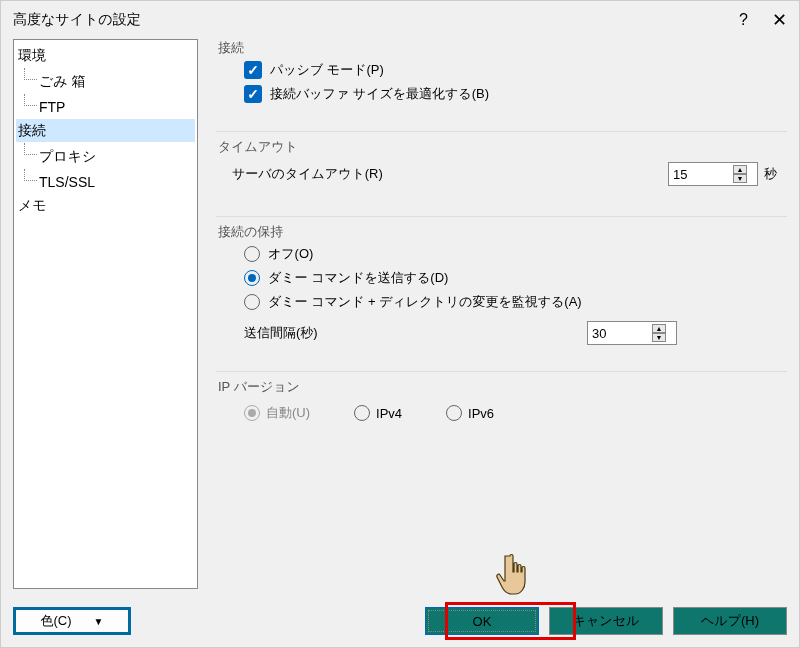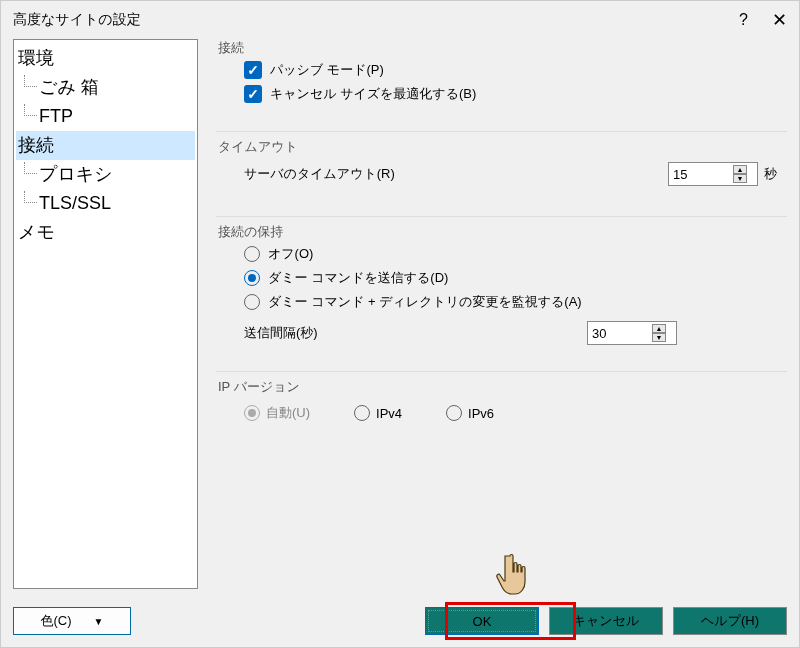--- a/index.html
+++ b/index.html
@@ -4,52 +4,52 @@
 <style>
 * { box-sizing: border-box; margin: 0; padding: 0; }
 body { font-family: "Meiryo UI", "Yu Gothic UI", "MS Gothic", sans-serif; font-size: 13px; background: #f0f0f0; }
 .dialog { width: 800px; height: 648px; background: #f0f0f0; position: relative; border: 1px solid #ccc; }
 .titlebar { display: flex; align-items: center; justify-content: space-between; padding: 8px 12px; }
 .titlebar-title { font-size: 14px; }
 .titlebar-buttons { display: flex; gap: 24px; align-items: center; }
 .titlebar-btn { font-size: 16px; font-family: Arial, sans-serif; cursor: pointer; user-select: none; }
 .titlebar-close { font-size: 18px; font-weight: 300; }
 .body { display: flex; padding: 0 12px; gap: 18px; height: 550px; }
-.tree { width: 185px; background: #fff; border: 1px solid #888; padding: 4px 2px; font-size: 18px; overflow: auto; }
+.tree { width: 185px; background: #fff; border: 1px solid #888; padding: 4px 2px; font-size: 14px; overflow: auto; }
 .tree-item { padding: 1px 2px; cursor: pointer; white-space: nowrap; line-height: 1.5; }
 .tree-item.l1 { padding-left: 2px; }
 .tree-item.l2 { padding-left: 8px; }
 .tree-item.l2::before { content: ""; display: inline-block; width: 12px; height: 11px; border-left: 1px dotted #888; border-bottom: 1px dotted #888; margin-right: 2px; vertical-align: 3px; margin-bottom: 3px; }
 .tree-item.selected { background: #cde8ff; }
 .main { flex: 1; padding-top: 2px; }
 .group { margin-bottom: 12px; position: relative; padding: 14px 10px 10px 10px; }
 .group-label { position: absolute; top: -2px; left: 0; font-size: 13px; color: #555; background: #f0f0f0; padding: 0 2px; }
 .row { display: flex; align-items: center; gap: 8px; margin: 6px 0 6px 18px; }
 .chk { width: 18px; height: 18px; border-radius: 3px; display: inline-flex; align-items: center; justify-content: center; flex-shrink: 0; cursor: pointer; }
 .chk.on { background: #0067c0; }
 .chk.on::after { content: "✓"; color: #fff; font-size: 14px; font-weight: bold; }
 .radio { width: 16px; height: 16px; border: 1.5px solid #666; border-radius: 50%; display: inline-flex; align-items: center; justify-content: center; flex-shrink: 0; cursor: pointer; position: relative; }
 .radio.on { border-color: #0067c0; }
 .radio.on::after { content: ""; width: 8px; height: 8px; background: #0067c0; border-radius: 50%; }
 .radio.disabled { border-color: #aaa; cursor: default; }
 .radio.disabled.on::after { background: #aaa; }
 .lbl { cursor: pointer; }
 .lbl.disabled { color: #888; cursor: default; }
-.timeout-row { display: flex; align-items: center; margin: 8px 0 8px 18px; }
+.timeout-row { display: flex; align-items: center; margin: 8px 0 8px 6px; }
 .timeout-label { flex: 0 0 auto; }
 .spinner { height: 24px; border: 1px solid #888; background: #fff; text-align: right; padding: 2px 2px 2px 4px; width: 90px; display: inline-flex; align-items: center; margin-left: auto; }
 .spinner input { border: none; outline: none; text-align: left; width: 58px; font-size: 13px; font-family: inherit; background: transparent; }
 .spin-btns { display: inline-flex; flex-direction: column; margin-left: 2px; }
 .spin-btn { width: 14px; height: 9px; background: #e8e8e8; border: 1px solid #888; font-size: 7px; line-height: 7px; text-align: center; cursor: pointer; user-select: none; }
 .unit { margin-left: 6px; }
 .interval-row { display: flex; align-items: center; margin: 10px 0 4px 18px; }
 .ipver-row { display: flex; align-items: center; gap: 44px; margin: 10px 0 4px 18px; }
 .ipver-opt { display: inline-flex; align-items: center; gap: 6px; }
 .footer { position: absolute; bottom: 12px; left: 12px; right: 12px; display: flex; align-items: center; }
-.color-btn { width: 118px; height: 28px; background: #fdfdfd; border: 1px solid #0369a1; display: inline-flex; align-items: center; justify-content: center; gap: 22px; cursor: pointer; }
+.color-btn { width: 118px; height: 28px; background: #fdfdfd; border: 3px solid #0369a1; display: inline-flex; align-items: center; justify-content: center; gap: 22px; cursor: pointer; }
 .color-btn .caret { font-size: 10px; }
 .btns { margin-left: auto; display: flex; gap: 10px; }
 .btn { width: 114px; height: 28px; background: #0f766e; border: 1px solid #888; cursor: pointer; font-family: inherit; font-size: 13px; }
 .btn.default { border: 1px solid #0067c0; outline: 1px dotted #888; outline-offset: -4px; }
 .ok-highlight { position: absolute; border: 3px solid #e00000; pointer-events: none; }
 .ok-highlight { left: 444px; bottom: 7px; width: 131px; height: 38px; }
 .hand-cursor { position: absolute; left: 490px; bottom: 40px; pointer-events: none; }
 .hand-cursor svg { width: 44px; height: 52px; }
 hr.sep { border: none; border-top: 1px solid #ddd; margin: 8px 0; }
 </style>
@@ -79,21 +79,21 @@
   <div class="main">
 
     <div class="group">
       <span class="group-label">接続</span>
       <div class="row">
         <span class="chk on"></span>
         <span class="lbl">パッシブ モード(P)</span>
       </div>
       <div class="row">
         <span class="chk on"></span>
-        <span class="lbl">キャンセル サイズを最適化する(B)</span>
+        <span class="lbl">接続バッファ サイズを最適化する(B)</span>
       </div>
     </div>
     <hr class="sep">
 
     <div class="group">
       <span class="group-label">タイムアウト</span>
       <div class="timeout-row">
         <span class="timeout-label">サーバのタイムアウト(R)</span>
         <span class="spinner">
           <input value="15" style="">

